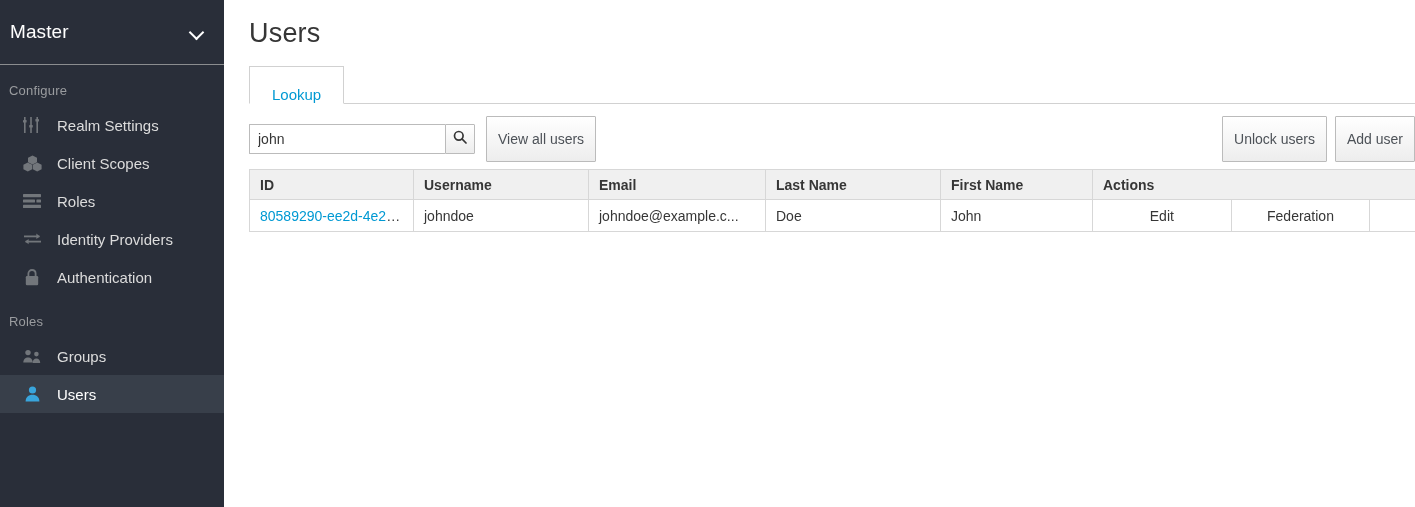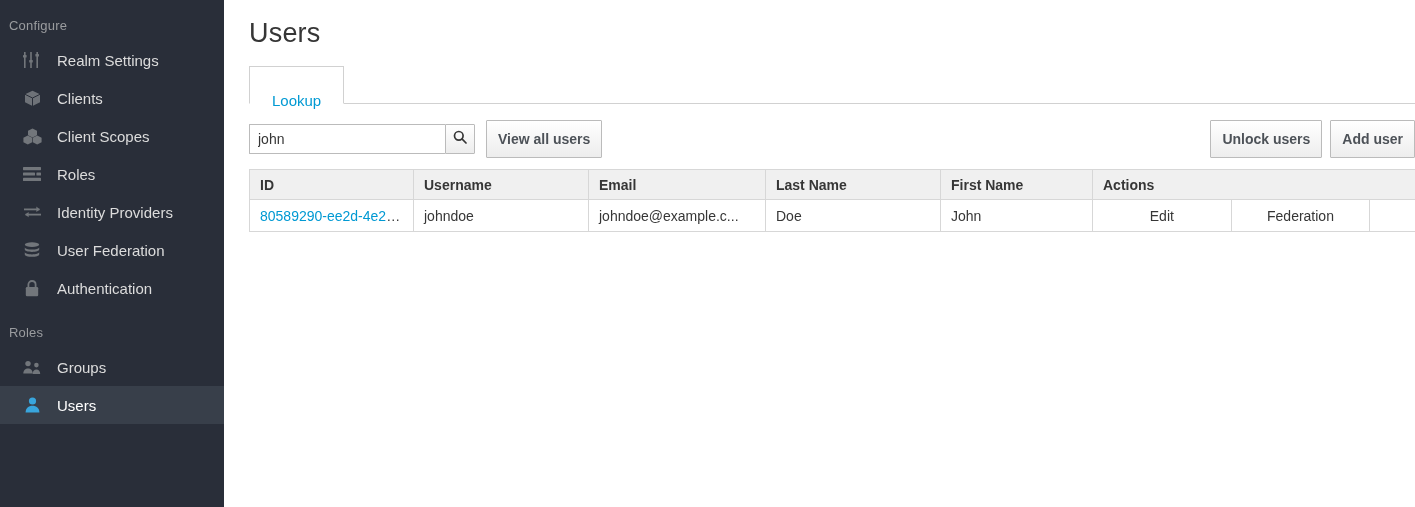--- a/index.html
+++ b/index.html
@@ -124,21 +124,21 @@
     height: 39px;
     border-bottom: 1px solid #d1d1d1;
     display: flex;
     align-items: flex-end;
     position: relative;
     width: 1166px;
   }
   .tab {
     height: 38px;
     line-height: 37px;
-    padding: 15px 22px;
+    padding: 9px 22px;
     font-size: 15px;
     color: #0099d3;
     background: #ffffff;
     border: 1px solid #d1d1d1;
     border-bottom: 1px solid #ffffff;
     position: relative;
     top: 1px;
     cursor: pointer;
   }
 
@@ -174,32 +174,31 @@
     border: 1px solid #bbbbbb;
     background: linear-gradient(#ffffff, #ededed);
     display: flex;
     align-items: center;
     justify-content: center;
     cursor: pointer;
     border-radius: 0 1px 1px 0;
   }
 
   .btn {
-    height: 38px;
+    height: 46px;
     padding: 0 11px;
     border: 1px solid #bbbbbb;
     background: linear-gradient(#ffffff, #ededed);
     font-size: 14px;
     color: #4d5258;
     font-family: "Liberation Sans", sans-serif;
     cursor: pointer;
     border-radius: 1px;
     line-height: 28px;
     white-space: nowrap;
-    font-weight: bold;
   }
   .btn-view-all { margin-left: 11px; }
   .btn-add-user { margin-left: 8px; }
 
   
   .table-wrap {
     margin: 14px 0 0 25px;
     width: 1190px;
     overflow: hidden;
   }
@@ -257,47 +256,41 @@
   .col-act2 { width: 140px; }
   .col-act3 { width: 100px; }
 </style>
 </head>
 <body>
 
 <div id="app">
 
   <nav class="sidebar">
 
+    <div class="realm-selector">
+      <span class="realm-name">Master</span>
+      <span class="chevron-down"></span>
+    </div>
 
     <div class="nav-section-title">Configure</div>
 
     <div class="nav-item">
       <span class="nav-icon">
         <svg width="18" height="16" viewBox="0 0 18 16" fill="currentColor">
           <rect x="1" y="0" width="1.6" height="16"></rect>
             <rect x="0" y="3" width="3.6" height="2.6" rx="0.6"></rect>
           <rect x="7.2" y="0" width="1.6" height="16"></rect>
             <rect x="6.2" y="8" width="3.6" height="2.6" rx="0.6"></rect>
           <rect x="13.4" y="0" width="1.6" height="16"></rect>
             <rect x="12.4" y="2" width="3.6" height="2.6" rx="0.6"></rect>
         </svg>
       </span>
       <span>Realm Settings</span>
     </div>
 
-    <div class="nav-item">
-      <span class="nav-icon">
-        <svg width="17" height="17" viewBox="0 0 17 17" fill="currentColor">
-          <path d="M8.5 0.7 L16 4.3 L16 12.2 L8.5 16 L1 12.2 L1 4.3 Z" fill="currentColor" opacity="0.95"></path>
-          <path d="M1 4.3 L8.5 8 L16 4.3" fill="none" stroke="#292e39" stroke-width="1"></path>
-          <path d="M8.5 8 L8.5 16" fill="none" stroke="#292e39" stroke-width="1"></path>
-        </svg>
-      </span>
-      <span>Clients</span>
-    </div>
 
     <div class="nav-item">
       <span class="nav-icon">
         <svg width="19" height="17" viewBox="0 0 19 17" fill="currentColor">
           <path d="M9.5 0.5 L14 2.7 L14 7.2 L9.5 9.4 L5 7.2 L5 2.7 Z"></path>
           <path d="M4.8 7.6 L9.2 9.8 L9.2 14.3 L4.8 16.5 L0.4 14.3 L0.4 9.8 Z"></path>
           <path d="M14.2 7.6 L18.6 9.8 L18.6 14.3 L14.2 16.5 L9.8 14.3 L9.8 9.8 Z"></path>
         </svg>
       </span>
       <span>Client Scopes</span>
@@ -320,30 +313,20 @@
         <svg width="19" height="14" viewBox="0 0 19 14" fill="none" stroke="currentColor" stroke-width="1.8">
           <path d="M1 4.4 H16.5"></path>
           <path d="M13.4 1.6 L16.8 4.4 L13.4 7" fill="currentColor" stroke="none"></path>
           <path d="M18 9.6 H2.5"></path>
           <path d="M5.6 6.9 L2.2 9.6 L5.6 12.3" fill="currentColor" stroke="none"></path>
         </svg>
       </span>
       <span>Identity Providers</span>
     </div>
 
-    <div class="nav-item">
-      <span class="nav-icon">
-        <svg width="16" height="17" viewBox="0 0 16 17" fill="currentColor">
-          <ellipse cx="8" cy="2.6" rx="7.2" ry="2.4"></ellipse>
-          <path d="M0.8 5.2 C0.8 6.5 4 7.6 8 7.6 C12 7.6 15.2 6.5 15.2 5.2 L15.2 7.6 C15.2 8.9 12 10 8 10 C4 10 0.8 8.9 0.8 7.6 Z"></path>
-          <path d="M0.8 10 C0.8 11.3 4 12.4 8 12.4 C12 12.4 15.2 11.3 15.2 10 L15.2 12.4 C15.2 13.7 12 14.8 8 14.8 C4 14.8 0.8 13.7 0.8 12.4 Z"></path>
-        </svg>
-      </span>
-      <span>User Federation</span>
-    </div>
 
     <div class="nav-item">
       <span class="nav-icon">
         <svg width="14" height="17" viewBox="0 0 14 17" fill="currentColor">
           <path d="M3.4 7 V4.6 C3.4 2.6 4.9 1 7 1 C9.1 1 10.6 2.6 10.6 4.6 V7" fill="none" stroke="currentColor" stroke-width="1.8"></path>
           <rect x="0.8" y="7" width="12.4" height="9.2" rx="1.2"></rect>
         </svg>
       </span>
       <span>Authentication</span>
     </div>

